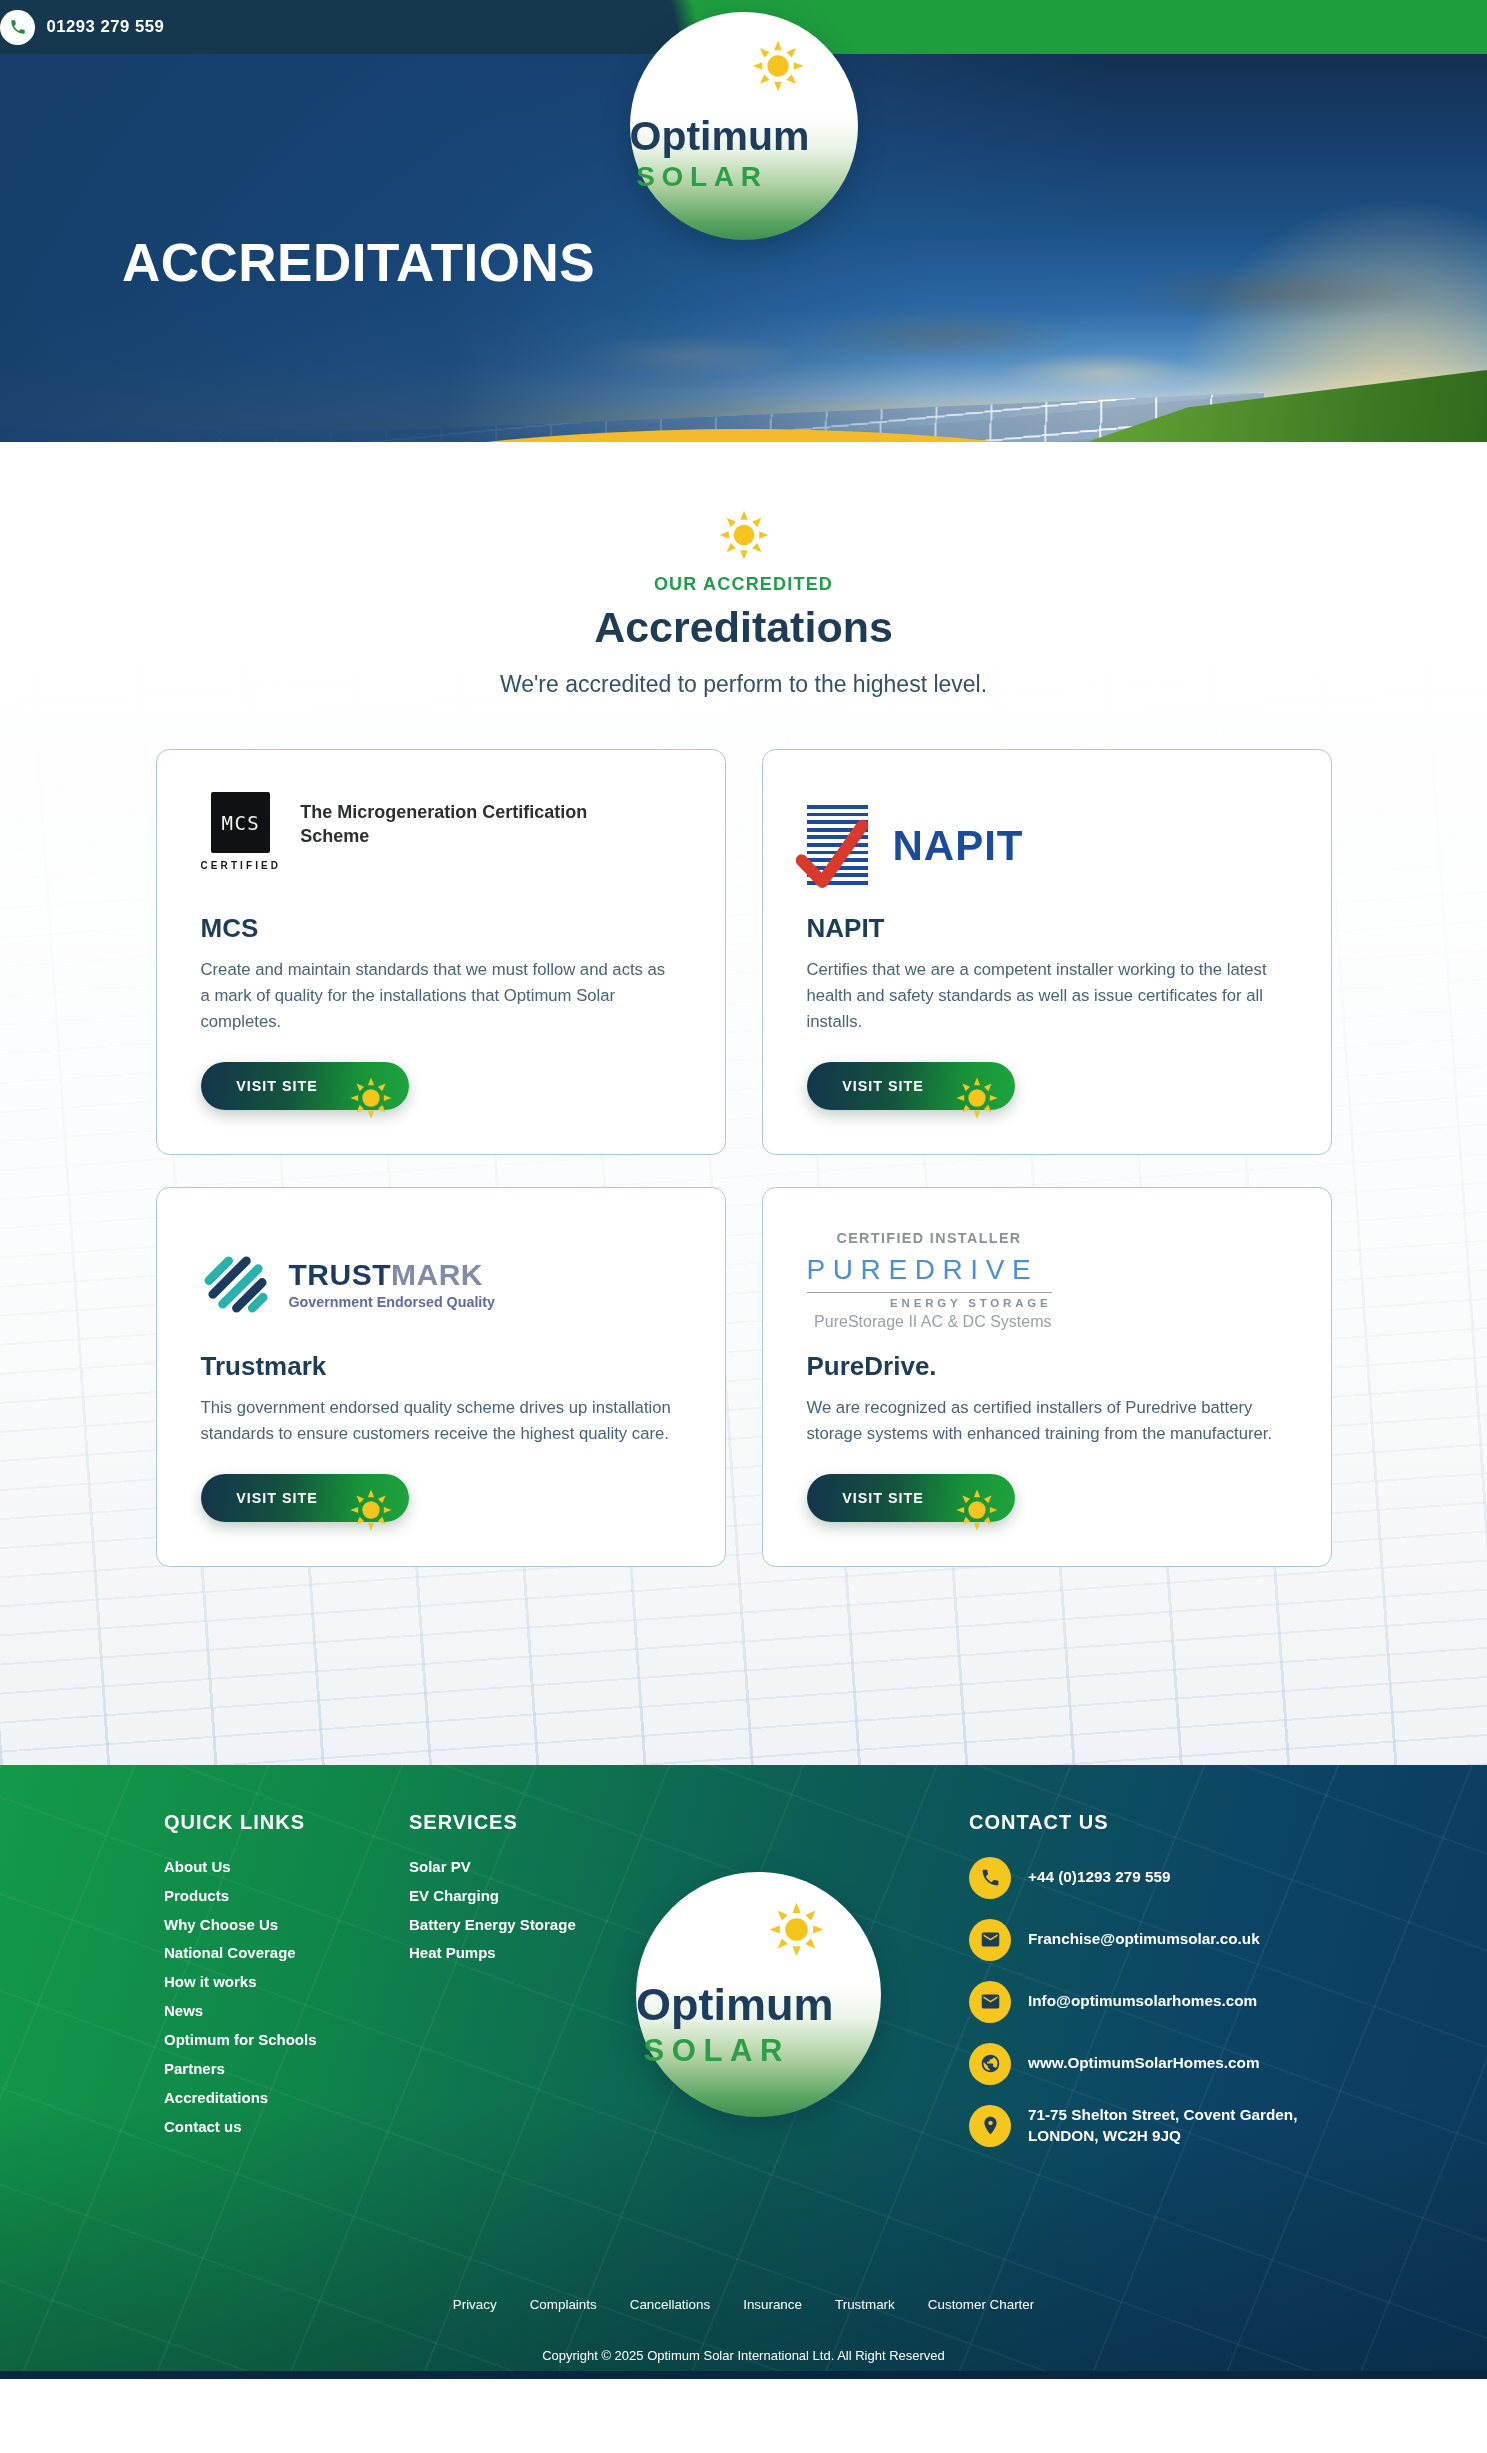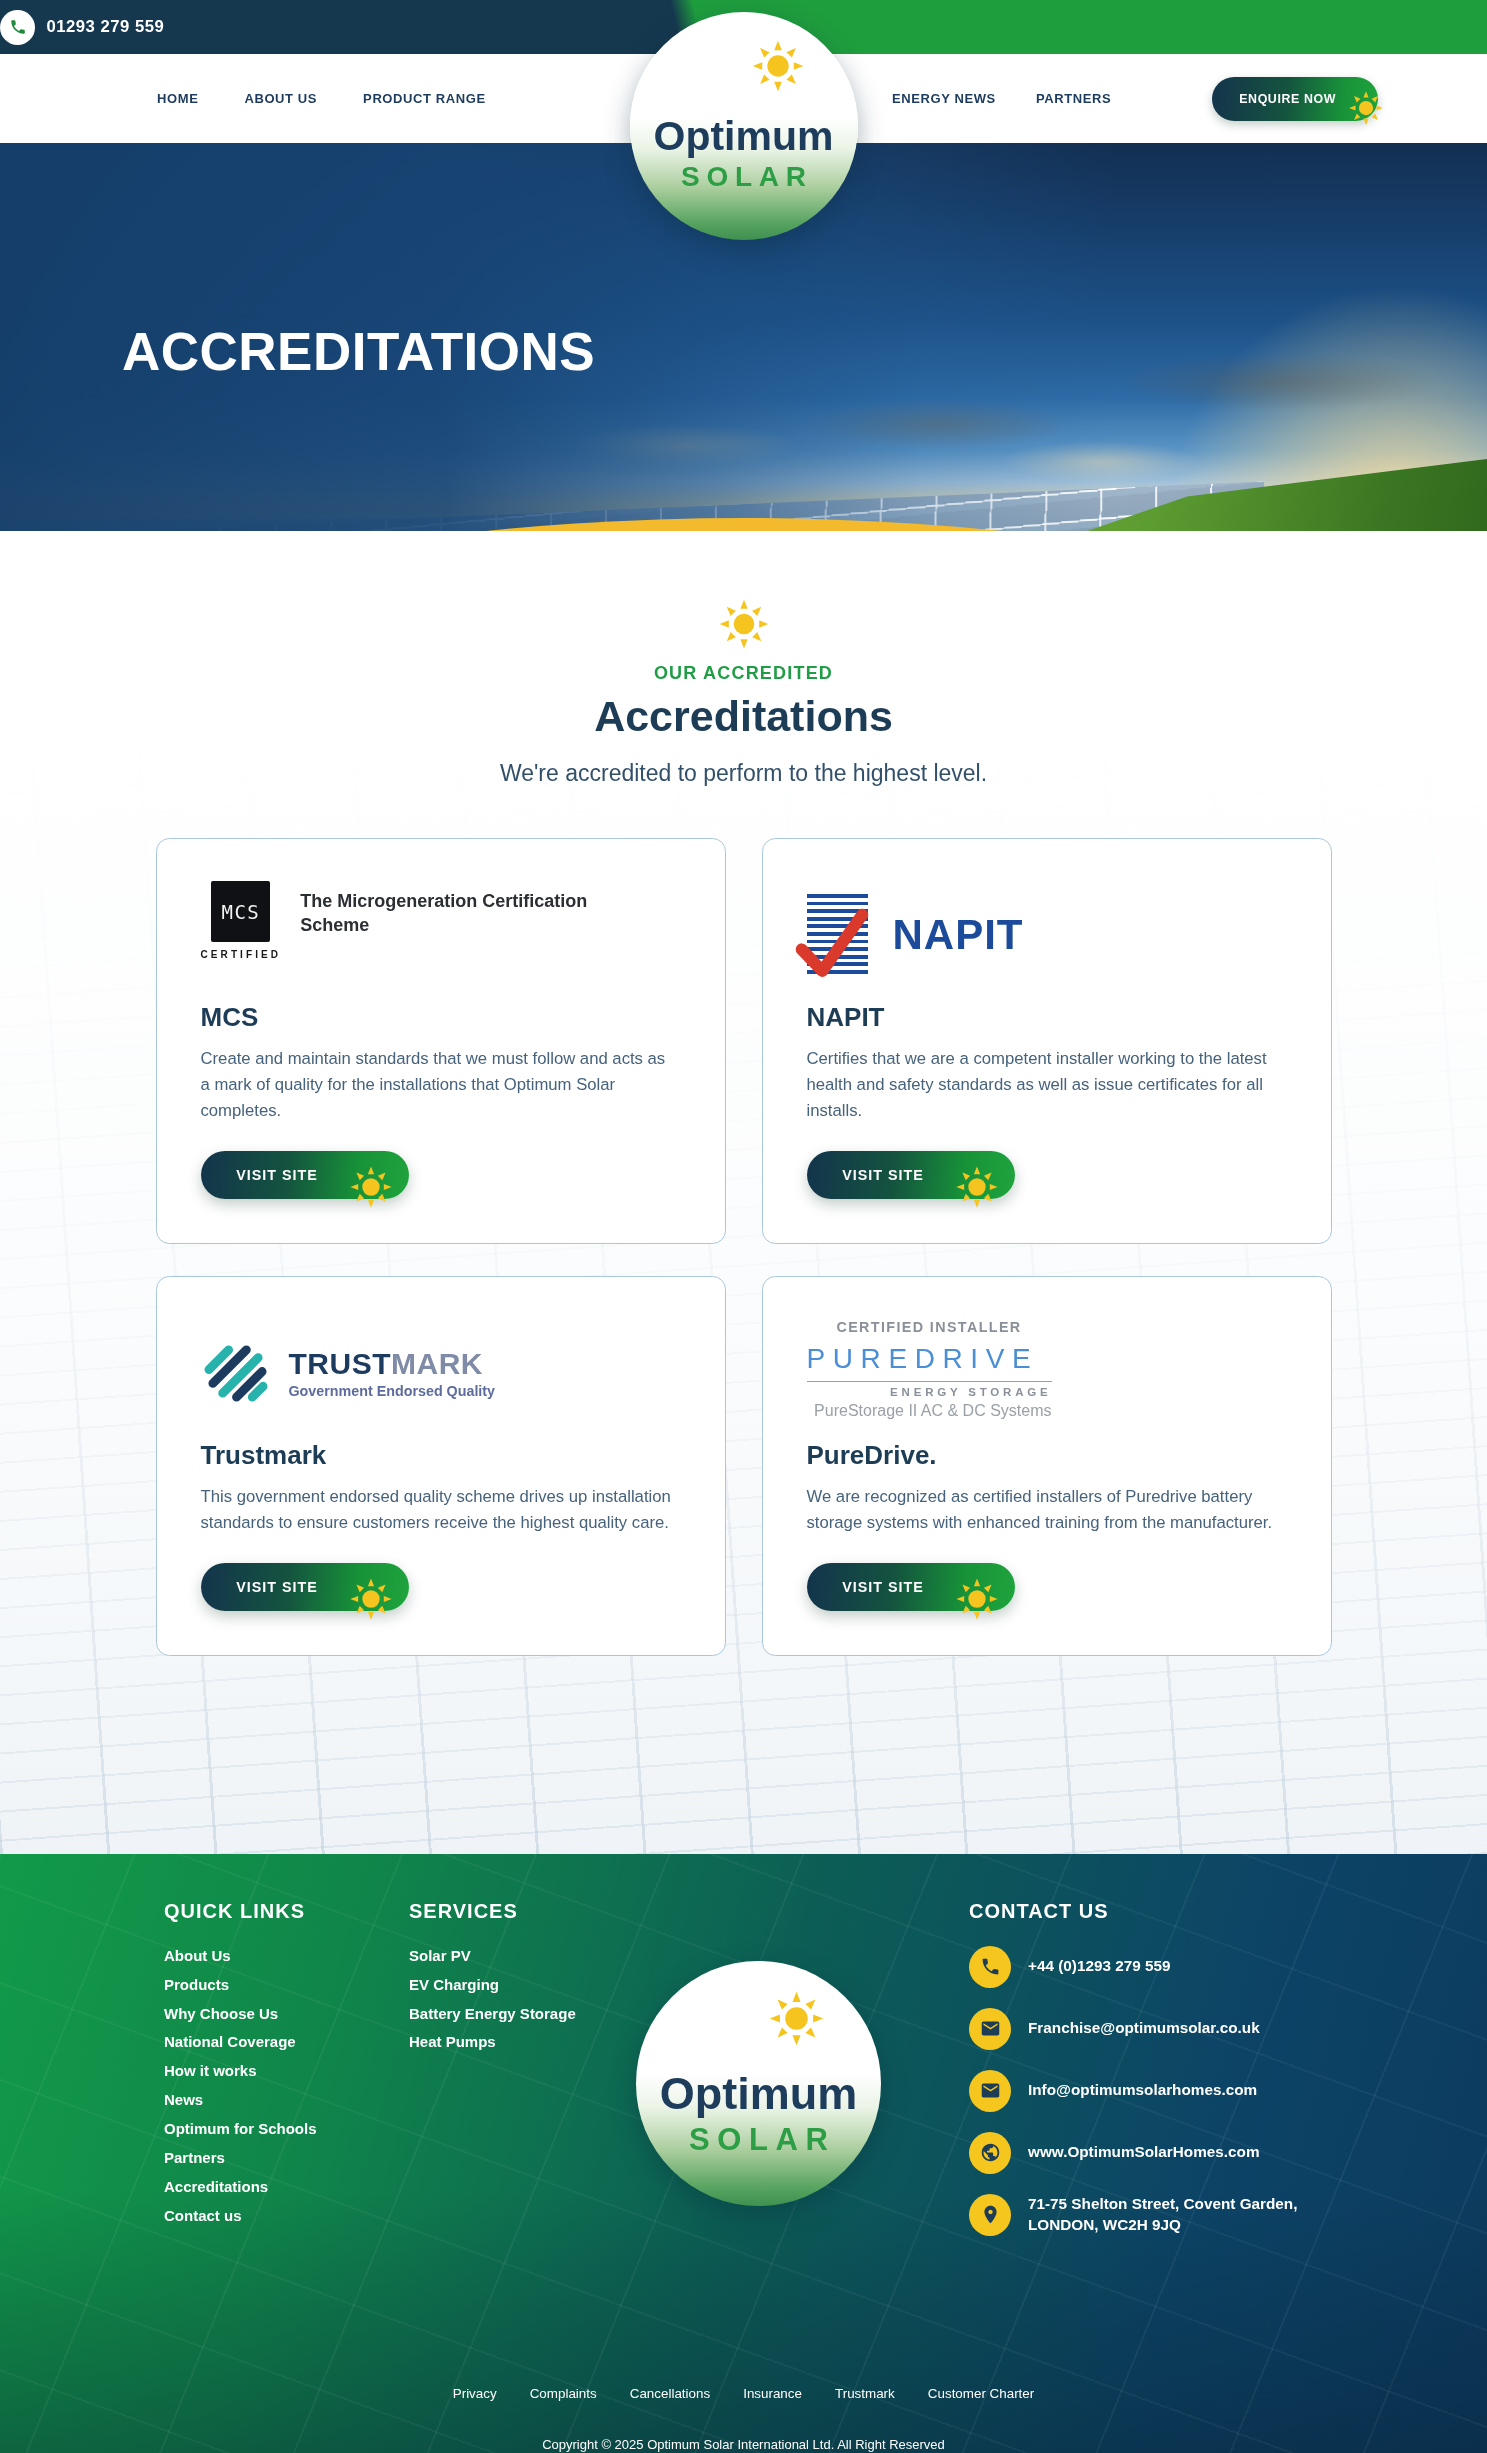--- a/index.html
+++ b/index.html
@@ -48,21 +48,21 @@
     color: #ffffff; font-size: 12.4px; font-weight: 700; letter-spacing: 0.6px;
     box-shadow: 0 3.8px 9.6px rgba(20,60,40,0.25);
   }
   .btn-enquire .sun { position: absolute; right: -5.7px; top: 13.4px; width: 36px; height: 36px; }
 
   
   .badge {
     position: relative; border-radius: 50%;
     background: linear-gradient(180deg, #ffffff 0%, #ffffff 46%, #eaf4e6 60%, #abce9e 77%, #5aa562 92%, #3f9050 100%);
     box-shadow: 0 9.6px 27px rgba(10, 40, 60, 0.35);
-    display: flex; flex-direction: column; align-items: center; justify-content: center;
+    display: flex; flex-direction: column; align-items: flex-start; justify-content: center;
   }
   .header-badge { position: absolute; left: 50%; top: 11.5px; width: 228px; height: 228px; margin-left: -114px; }
   .badge .b-name { color: #1E3D5C; font-weight: 600; }
   .badge .b-sub  { color: #2E9E46; font-weight: 700; }
   .header-badge .b-name { font-size: 41px; margin-top: 55px; }
   .header-badge .b-sub  { font-size: 28px; letter-spacing: 6.7px; padding-left: 6.7px; margin-top: 1.9px; }
   .header-badge .sun { position: absolute; top: 27px; left: 121px; width: 54px; height: 54px; }
   .footer-badge { width: 245px; height: 245px; margin-top: 61px; }
   .footer-badge .b-name { font-size: 45px; margin-top: 59px; }
   .footer-badge .b-sub  { font-size: 31px; letter-spacing: 7.6px; padding-left: 7.6px; margin-top: 1.9px; }
@@ -233,37 +233,20 @@
   <div class="topbar">
     <a class="topbar-phone">
       <span class="phone-badge">
         <svg viewBox="0 0 24 24" fill="currentColor">
             <use href="#phone-path"></use>
           </svg>
       </span>
       <span class="topbar-phone-number">01293 279 559</span>
     </a>
   </div>
-  <nav class="navbar">
-    <div class="nav-group nav-left">
-      <a class="nav-link">HOME</a>
-      <a class="nav-link">ABOUT US</a>
-      <a class="nav-link">PRODUCT RANGE</a>
-    </div>
-    <div class="nav-group nav-right">
-      <a class="nav-link">ENERGY NEWS</a>
-      <a class="nav-link">PARTNERS</a>
-      <a class="btn-enquire">
-        <span>ENQUIRE NOW</span>
-        <svg class="sun" viewBox="0 0 48 48">
-            <use href="#sun-glyph"></use>
-          </svg>
-      </a>
-    </div>
-  </nav>
   <a class="badge header-badge">
     <svg class="sun" viewBox="0 0 48 48">
         <use href="#sun-glyph"></use>
       </svg>
     <div class="b-name">Optimum</div>
     <div class="b-sub">SOLAR</div>
   </a>
 </header>
 
 <section class="hero">

